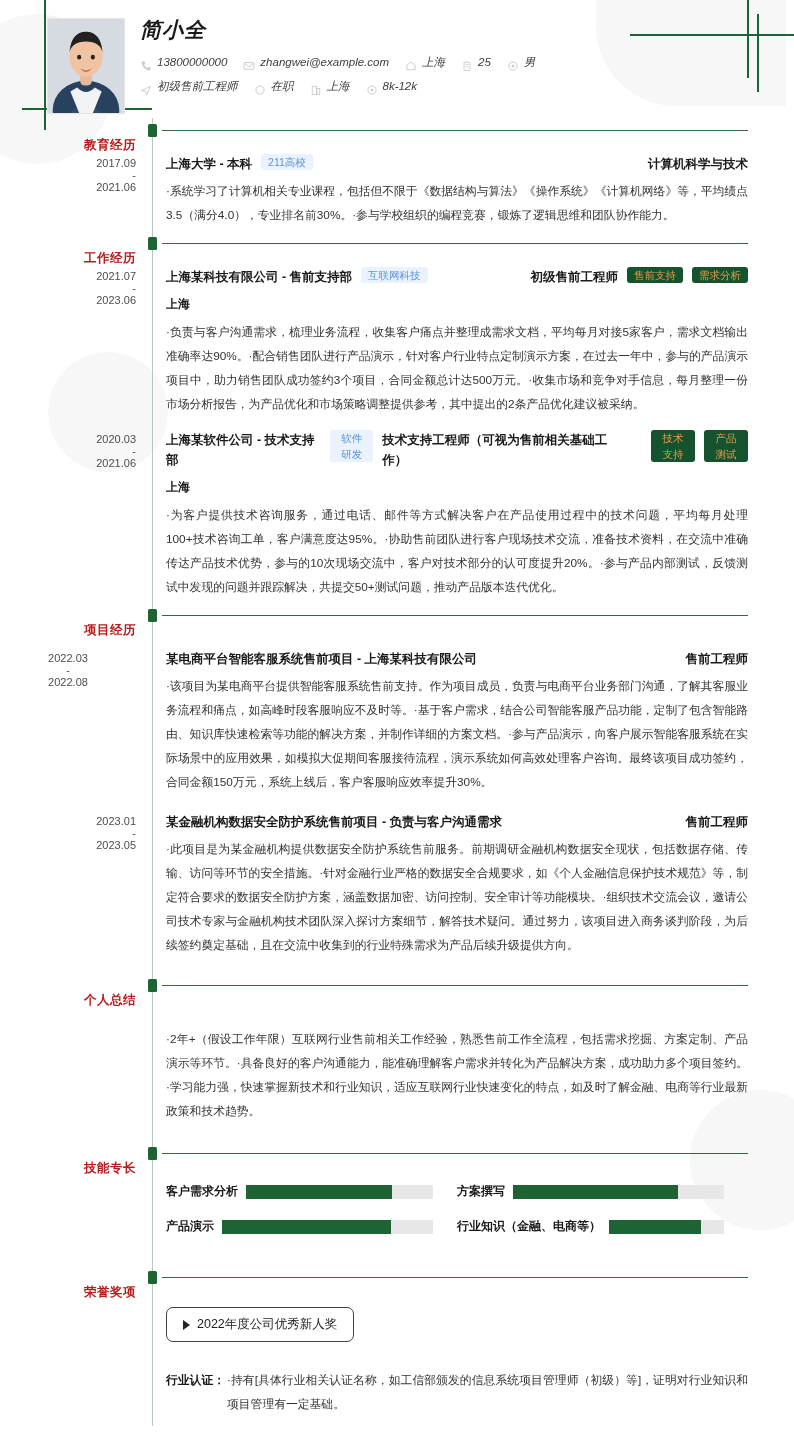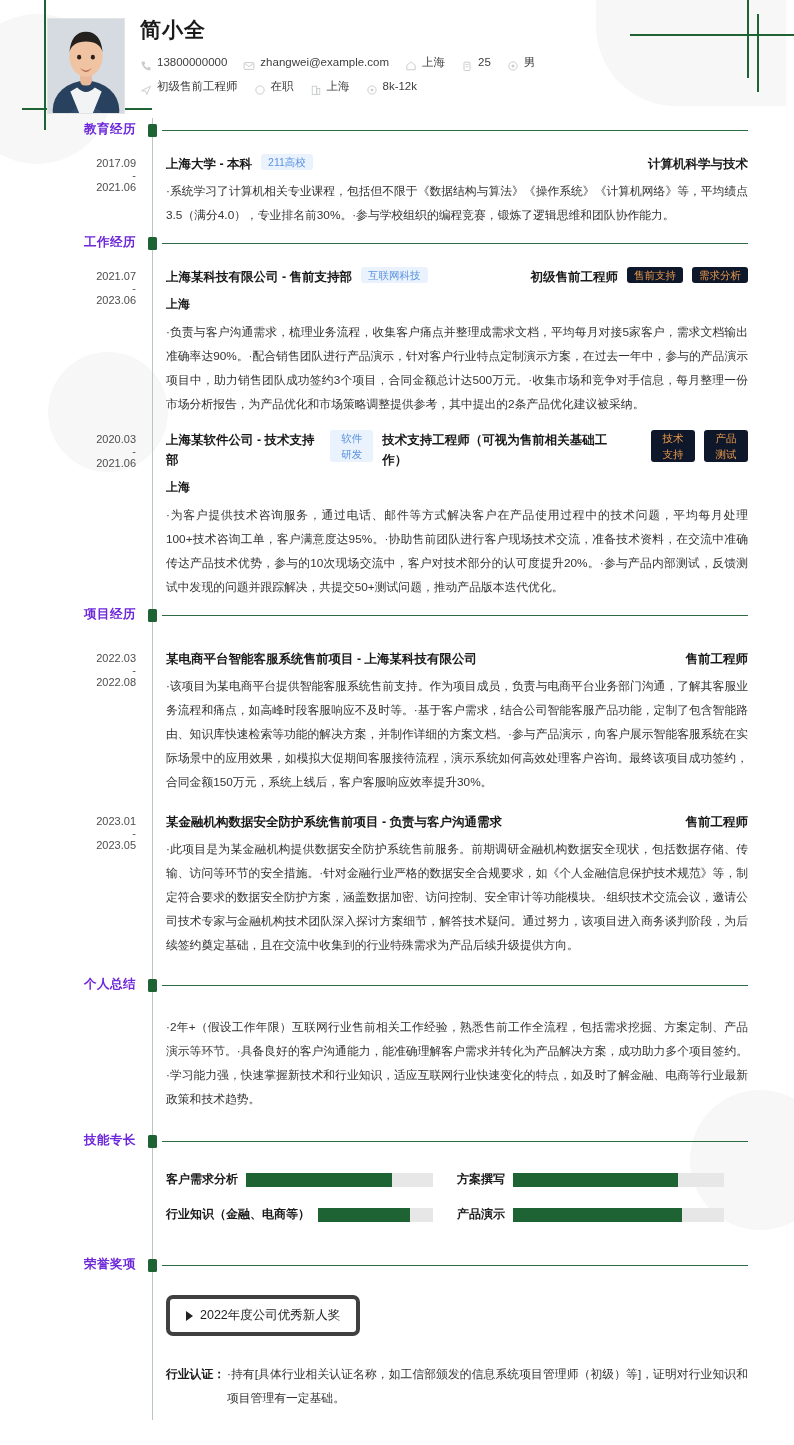--- a/index.html
+++ b/index.html
@@ -20,21 +20,21 @@
   .deco-v-right-a    { left: 747px; top: 0;    width: 1.6px; height: 78px; }
   .deco-v-right-b    { left: 757px; top: 14px; width: 1.6px; height: 78px; }
   .deco-h-right      { left: 630px; top: 34px; width: 164px; height: 1.6px; }
 
   .blob-a { left: -38px; top: 14px;  width: 150px; height: 150px; }
   .blob-b { left: 596px; top: -44px; width: 190px; height: 150px; border-radius: 0 0 0 80px; }
   .blob-c { left: 48px;  top: 352px; width: 120px; height: 120px; }
   .blob-d { left: 690px; top: 1090px; width: 140px; height: 140px; }
 
   
-  .header { position: relative; z-index: 2; padding: 6px 0 0 0; height: 118px; }
+  .header { position: relative; z-index: 2; padding: 6px 0 0 0; height: 118px; font-style: italic; }
   .photo {
     position: absolute; left: 47px; top: 18px;
     width: 78px; height: 96px;
     border: 1px solid #e3e5e4;
     background: linear-gradient(#d8dee3 0%, #cfd6dc 40%, #c2ccd4 100%);
     overflow: hidden;
   }
   .photo svg { display: block; width: 100%; height: 100%; }
 
   .identity { position: absolute; left: 140px; top: 16px; right: 40px; }
@@ -59,23 +59,23 @@
   .sec-head { position: relative; height: 26px; }
   .sec-rule {
     position: absolute; left: 162px; right: 46px; top: 12px;
     height: 1.2px; background: #2e6b43;
   }
   .sec-node {
     position: absolute; left: 148px; top: 6px;
     width: 9px; height: 13px; background: #1d6334; border-radius: 1.5px;
   }
   .sec-title {
-    position: absolute; left: 0; width: 136px; top: 3px;
+    position: absolute; left: 0; width: 136px; top: 19px;
     text-align: right; font-size: 12.5px; font-weight: bold;
-    color: #6d28d9; letter-spacing: .5px;
+    color: #b91c1c; letter-spacing: .5px;
   }
 
   .entry { position: relative; padding: 10px 46px 4px 166px; min-height: 40px; }
   .entry-date {
     position: absolute; left: 0; width: 136px; top: 12px;
     text-align: right; font-size: 11px; color: #4d4d4d; line-height: 15px;
   }
   .entry-date .dash { display: block; line-height: 9px; }
 
   .row-top { display: flex; align-items: flex-start; justify-content: space-between; gap: 28px; }
@@ -84,42 +84,42 @@
 
   .org { font-size: 12.5px; font-weight: bold; color: #1a1a1a; line-height: 20px; }
   .role { font-size: 12.5px; font-weight: bold; color: #1a1a1a; line-height: 20px; }
   .major { font-size: 12.5px; font-weight: bold; color: #1a1a1a; line-height: 20px; white-space: nowrap; }
 
   .tag {
     display: inline-block; font-size: 10.5px; line-height: 16px;
     padding: 0 7px; border-radius: 3px; white-space: normal; text-align: center;
   }
   .tag-blue   { background: #eaf2fd; color: #5b93e0; }
-  .tag-orange { background: #0f172a; color: #e99a4b; }
+  .tag-orange { background: #14532d; color: #e99a4b; }
   .tag-w { width: 44px; }
 
   .city { font-size: 12px; font-weight: bold; color: #1a1a1a; line-height: 22px; margin-top: 6px; }
 
   .desc {
     font-size: 11.8px; color: #333; line-height: 24px;
     margin-top: 5px; text-align: justify;
   }
 
   
   .skills { padding: 16px 46px 8px 166px; display: flex; flex-wrap: wrap; row-gap: 18px; }
   .skill { width: 50%; display: flex; align-items: center; gap: 8px; padding-right: 24px; }
   .skill-name { font-size: 12px; font-weight: bold; color: #1a1a1a; white-space: nowrap; }
   .skill-bar { flex: 1 1 auto; height: 14px; background: #e6e7e6; position: relative; overflow: hidden; }
   .skill-fill { position: absolute; left: 0; top: 0; bottom: 0; background: #1d6334; }
 
   
   .awards { padding: 16px 46px 10px 166px; display: flex; flex-wrap: wrap; gap: 10px; }
   .award-chip {
     display: inline-flex; align-items: center; gap: 7px;
-    border: 4px solid #404040; border-radius: 7px;
+    border: 1px solid #404040; border-radius: 7px;
     padding: 8px 16px; font-size: 12.5px; color: #1f1f1f; background: #fff;
   }
   .award-chip .tri {
     width: 0; height: 0; border-left: 7px solid #222;
     border-top: 5px solid transparent; border-bottom: 5px solid transparent;
   }
 
   
   .other { padding: 16px 46px 10px 166px; }
   .other-line { display: flex; font-size: 11.8px; line-height: 24px; color: #333; }
@@ -322,21 +322,21 @@
   </div>
 
   <div class="section">
     <div class="sec-head">
       <div class="sec-title">项目经历</div>
       <div class="sec-node"></div>
       <div class="sec-rule"></div>
     </div>
 
     <div class="entry" style="padding-top:20px;">
-      <div class="entry-date" style="top:22px;">
+      <div class="entry-date" style="top:22px;text-align:center;">
         <span>2022.03</span>
         <span class="dash">-</span>
         <span>2022.08</span>
       </div>
       <div class="row-top">
         <div class="row-left">
           <span class="org">某电商平台智能客服系统售前项目 - 上海某科技有限公司</span>
         </div>
         <div class="row-right">
           <span class="role">售前工程师</span>
@@ -363,21 +363,21 @@
     </div>
   </div>
 
   <div class="section">
     <div class="sec-head" style="margin-top:12px;">
       <div class="sec-title">个人总结</div>
       <div class="sec-node"></div>
       <div class="sec-rule"></div>
     </div>
     <div class="entry" style="padding-top:16px;">
-      <div class="desc" style="margin-top:0;">·2年+（假设工作年限）互联网行业售前相关工作经验，熟悉售前工作全流程，包括需求挖掘、方案定制、产品演示等环节。·具备良好的客户沟通能力，能准确理解客户需求并转化为产品解决方案，成功助力多个项目签约。·学习能力强，快速掌握新技术和行业知识，适应互联网行业快速变化的特点，如及时了解金融、电商等行业最新政策和技术趋势。</div>
+      <div class="desc" style="margin-top:12px;">·2年+（假设工作年限）互联网行业售前相关工作经验，熟悉售前工作全流程，包括需求挖掘、方案定制、产品演示等环节。·具备良好的客户沟通能力，能准确理解客户需求并转化为产品解决方案，成功助力多个项目签约。·学习能力强，快速掌握新技术和行业知识，适应互联网行业快速变化的特点，如及时了解金融、电商等行业最新政策和技术趋势。</div>
     </div>
   </div>
 
   <div class="section">
     <div class="sec-head" style="margin-top:14px;">
       <div class="sec-title">技能专长</div>
       <div class="sec-node"></div>
       <div class="sec-rule"></div>
     </div>
     <div class="skills">
@@ -387,27 +387,27 @@
             <span class="skill-fill" style="width: 78%;"></span>
           </span>
       </div>
       <div class="skill">
         <span class="skill-name">方案撰写</span>
         <span class="skill-bar">
             <span class="skill-fill" style="width: 78%;"></span>
           </span>
       </div>
       <div class="skill">
-        <span class="skill-name">行业知识（金融、电商等）</span>
+        <span class="skill-name">产品演示</span>
         <span class="skill-bar">
             <span class="skill-fill" style="width: 80%;"></span>
           </span>
       </div>
       <div class="skill">
-        <span class="skill-name">产品演示</span>
+        <span class="skill-name">行业知识（金融、电商等）</span>
         <span class="skill-bar">
             <span class="skill-fill" style="width: 80%;"></span>
           </span>
       </div>
     </div>
   </div>
 
   <div class="section">
     <div class="sec-head" style="margin-top:22px;">
       <div class="sec-title">荣誉奖项</div>

